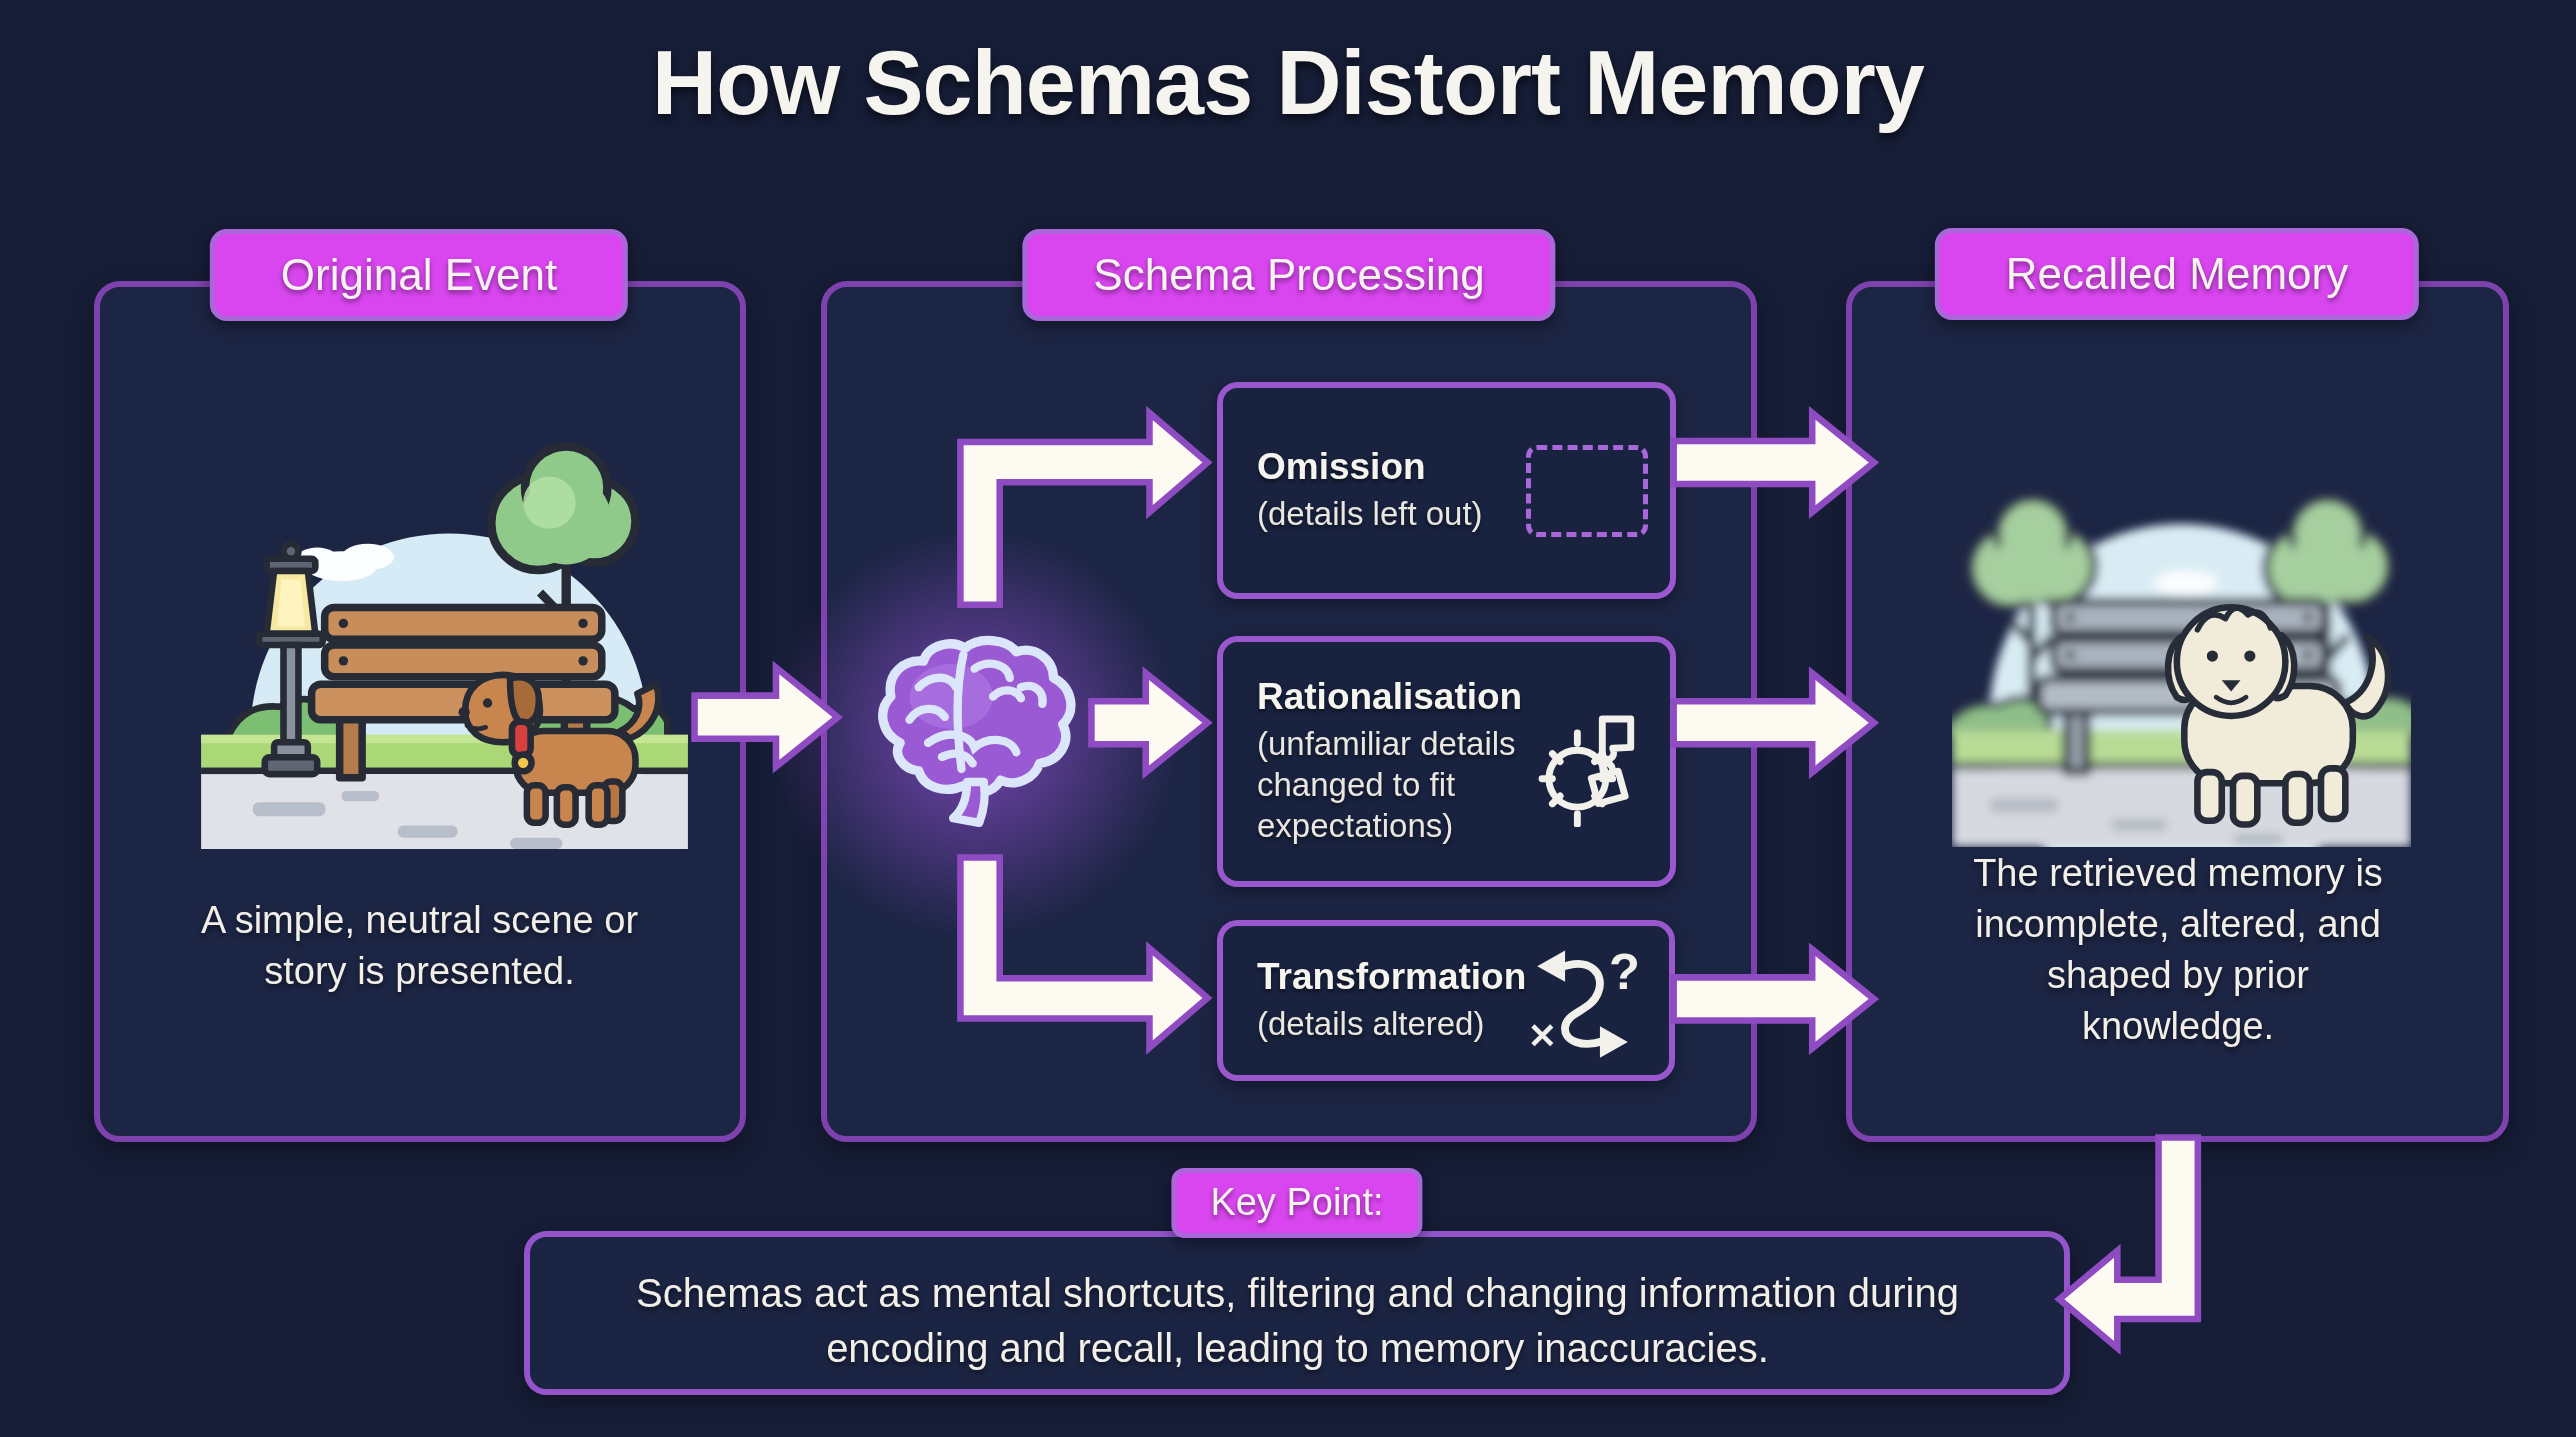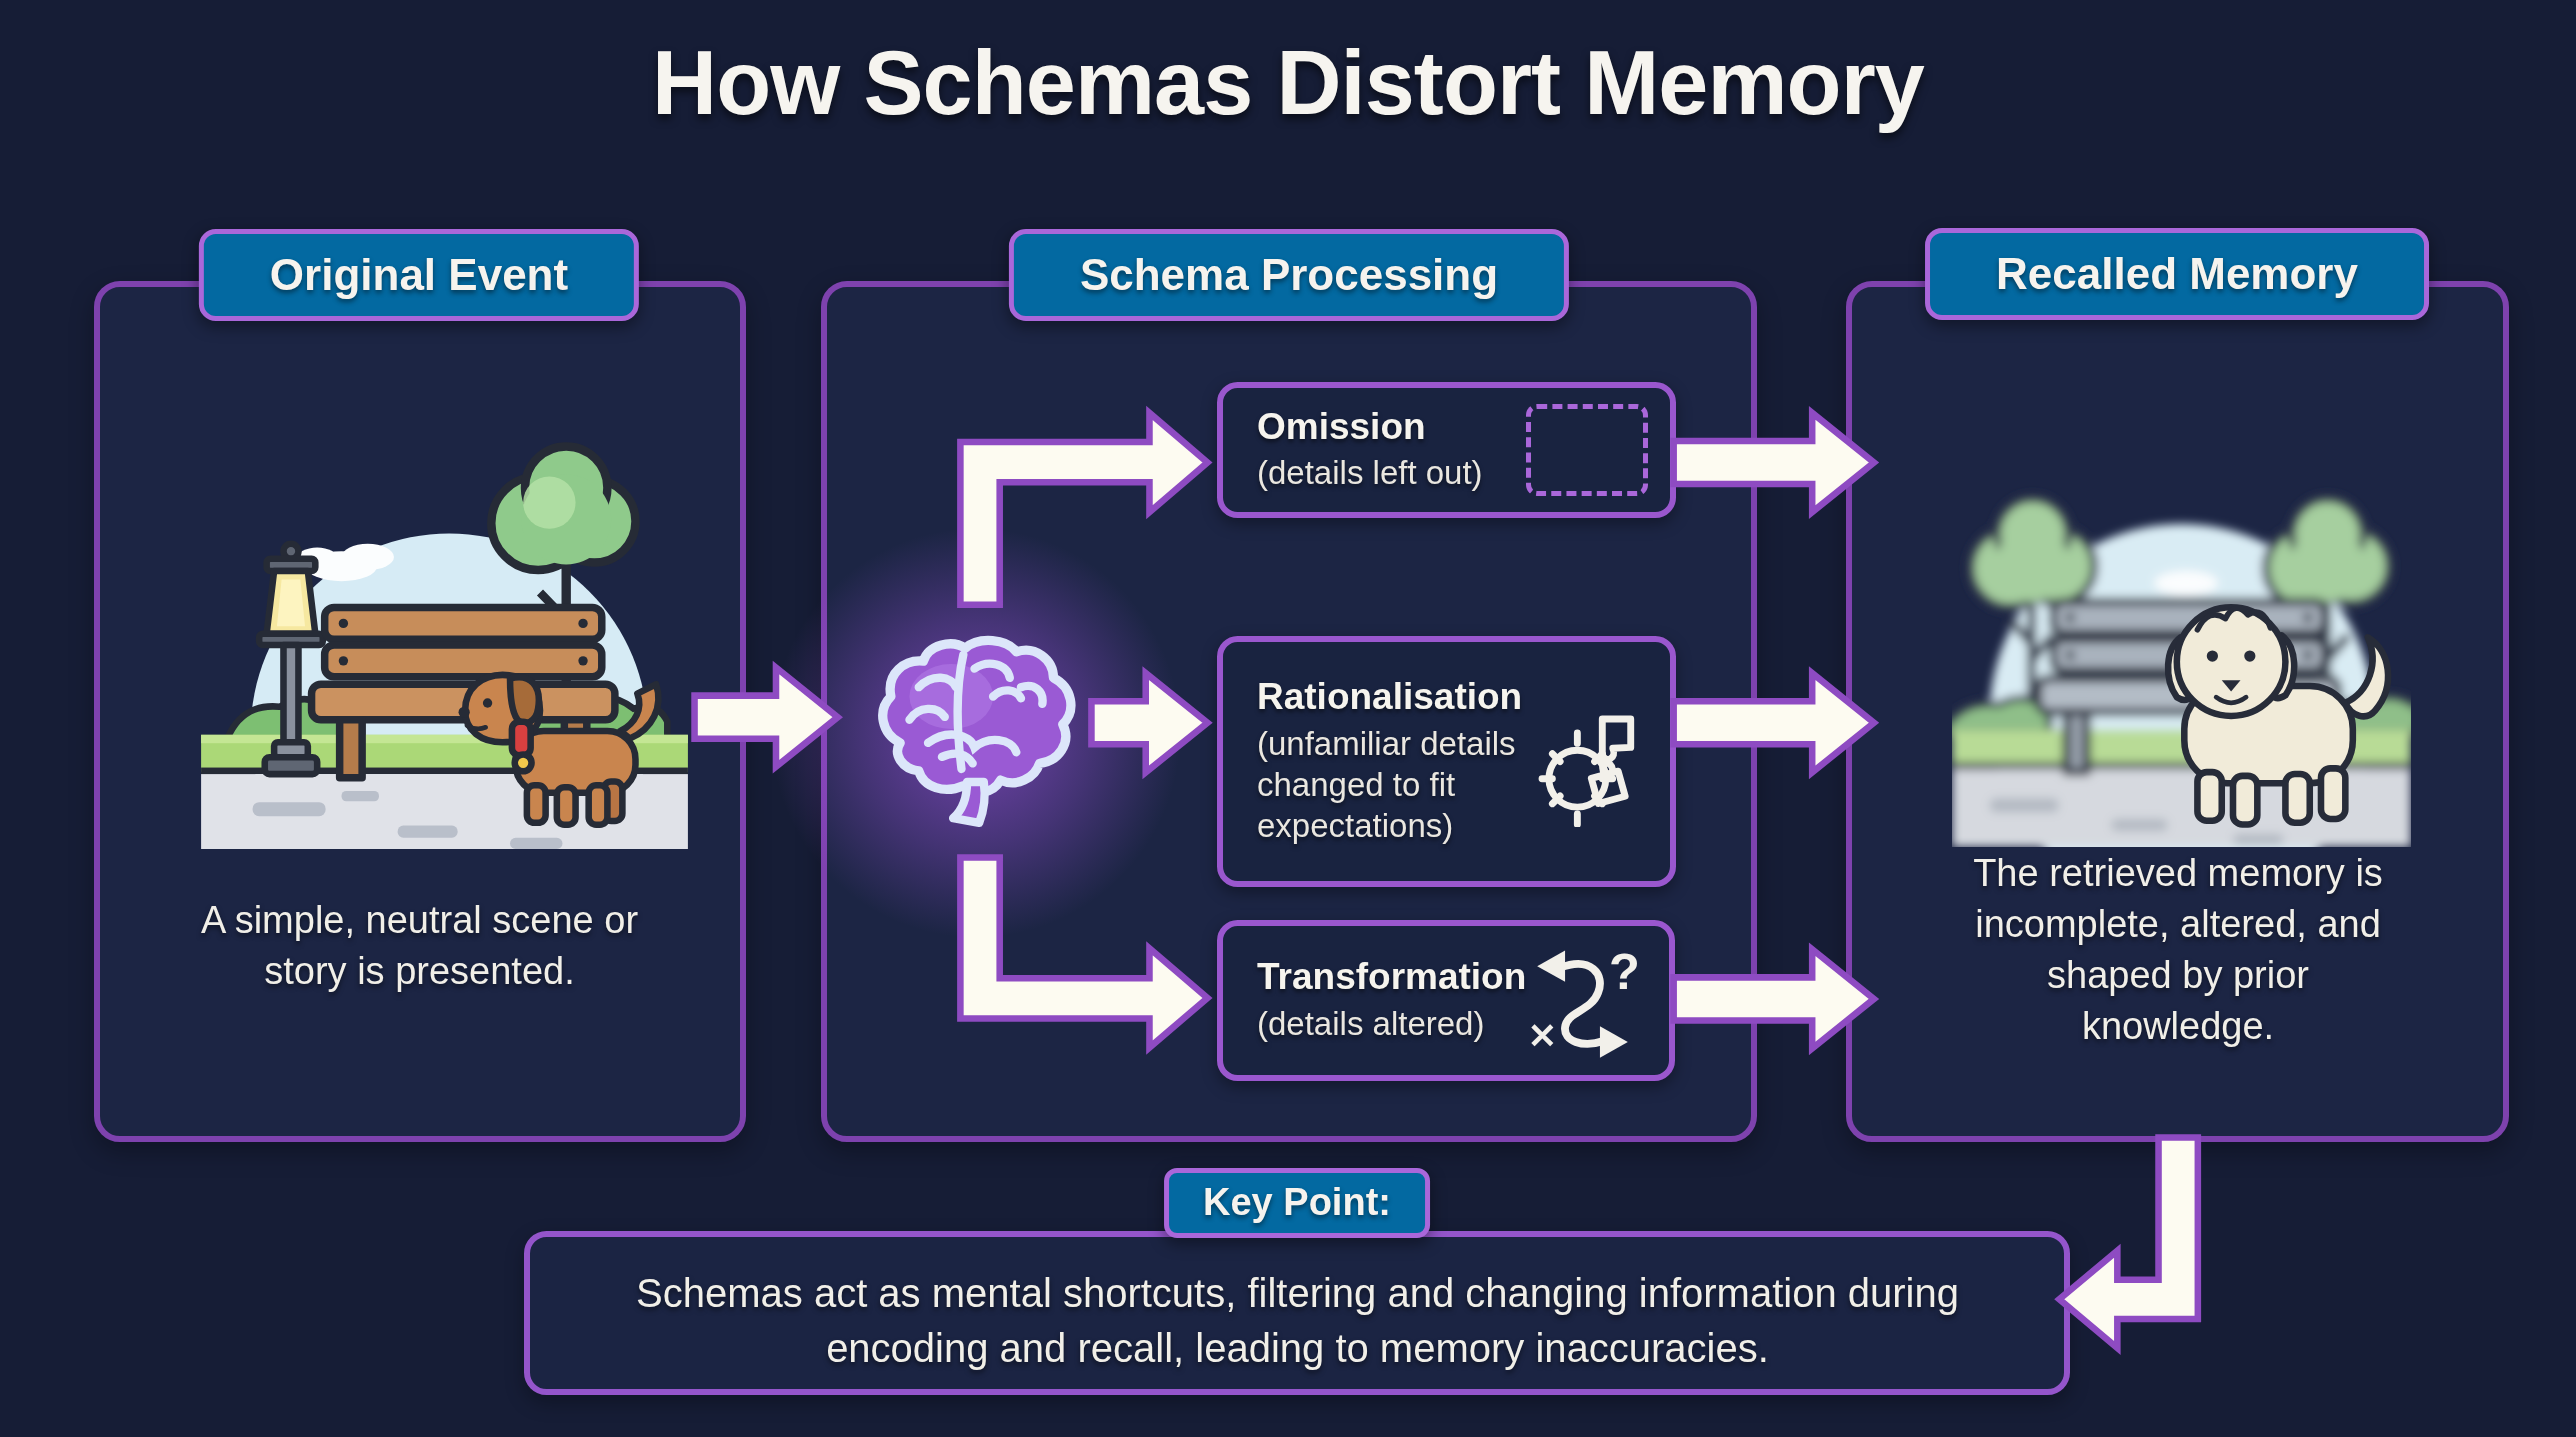--- a/index.html
+++ b/index.html
@@ -16,22 +16,22 @@
   .panel{
     position:absolute;box-sizing:border-box;
     border:6.6px solid #7e42ae;border-radius:26px;background:#1c2544;
     box-shadow:0 9.4px 24px rgba(0,0,0,.30);z-index:1;
   }
   #panel-original{left:94px;top:281px;width:652px;height:861px;}
   #panel-schema{left:821px;top:281px;width:936px;height:861px;}
   #panel-recalled{left:1846px;top:281px;width:663px;height:861px;}
   .badge{
     position:absolute;transform:translateX(-50%);z-index:3;white-space:nowrap;
-    background:#0369a1;border:5.6px solid #aa67da;border-radius:17px;
-    color:#f6f3ee;font-weight:bold;font-size:44px;padding:16px 66px;
+    background:#d946ef;border:5.6px solid #aa67da;border-radius:17px;
+    color:#f6f3ee;font-weight:normal;font-size:44px;padding:16px 66px;
     text-shadow:0 2.8px 5.6px rgba(0,0,0,.45);box-shadow:0 5.6px 15px rgba(0,0,0,.4);
   }
   #badge-original{left:419px;top:229px;}
   #badge-schema{left:1289px;top:229px;}
   #badge-recalled{left:2177px;top:220px;margin-top:8px;}
   #badge-key{left:1297px;top:1168px;font-size:38px;padding:8.4px 34px;border-radius:13px;}
   .caption{
     position:absolute;text-align:center;color:#f1efe8;
     font-size:38px;line-height:1.34;z-index:2;
     text-shadow:0 2.8px 5.6px rgba(0,0,0,.5);
@@ -43,21 +43,21 @@
     box-sizing:border-box;border:6.6px solid #9455cb;border-radius:22.5px;
     background:#1b2443;z-index:2;box-shadow:0 7.5px 19px rgba(0,0,0,.3);
   }
   #keypoint-text{left:614px;top:1266px;width:1367px;font-size:40px;line-height:1.38;z-index:4;}
   .pbox{
     position:absolute;box-sizing:border-box;z-index:2;
     border:6.6px solid #9a57ce;border-radius:20.6px;background:#192340;
     display:flex;align-items:center;padding:0 22.5px 0 34px;
     box-shadow:0 5.6px 15px rgba(0,0,0,.35);
   }
-  #box-omission{left:1217px;top:382px;width:459px;height:136px;}
+  #box-omission{left:1217px;top:382px;width:459px;height:217px;}
   #box-rationalisation{left:1217px;top:636px;width:459px;height:251px;}
   #box-transformation{left:1217px;top:920px;width:458px;height:161px;}
   .pbox .txt{flex:1;min-width:0;}
   .pbox h3{margin:0;font-size:37px;font-weight:bold;color:#f6f4ee;white-space:nowrap;
     text-shadow:0 2.8px 4.7px rgba(0,0,0,.5);}
   .pbox p{margin:5.6px 0 0;font-size:33px;color:#eae7e0;line-height:1.24;max-width:309px;
     text-shadow:0 2.8px 4.7px rgba(0,0,0,.5);}
   .icon-slot{flex:0 0 auto;display:flex;align-items:center;justify-content:center;}
   .dashed-rect{width:112px;height:82px;border:5.6px dashed #aa67da;border-radius:11.2px;}
   #glow{

